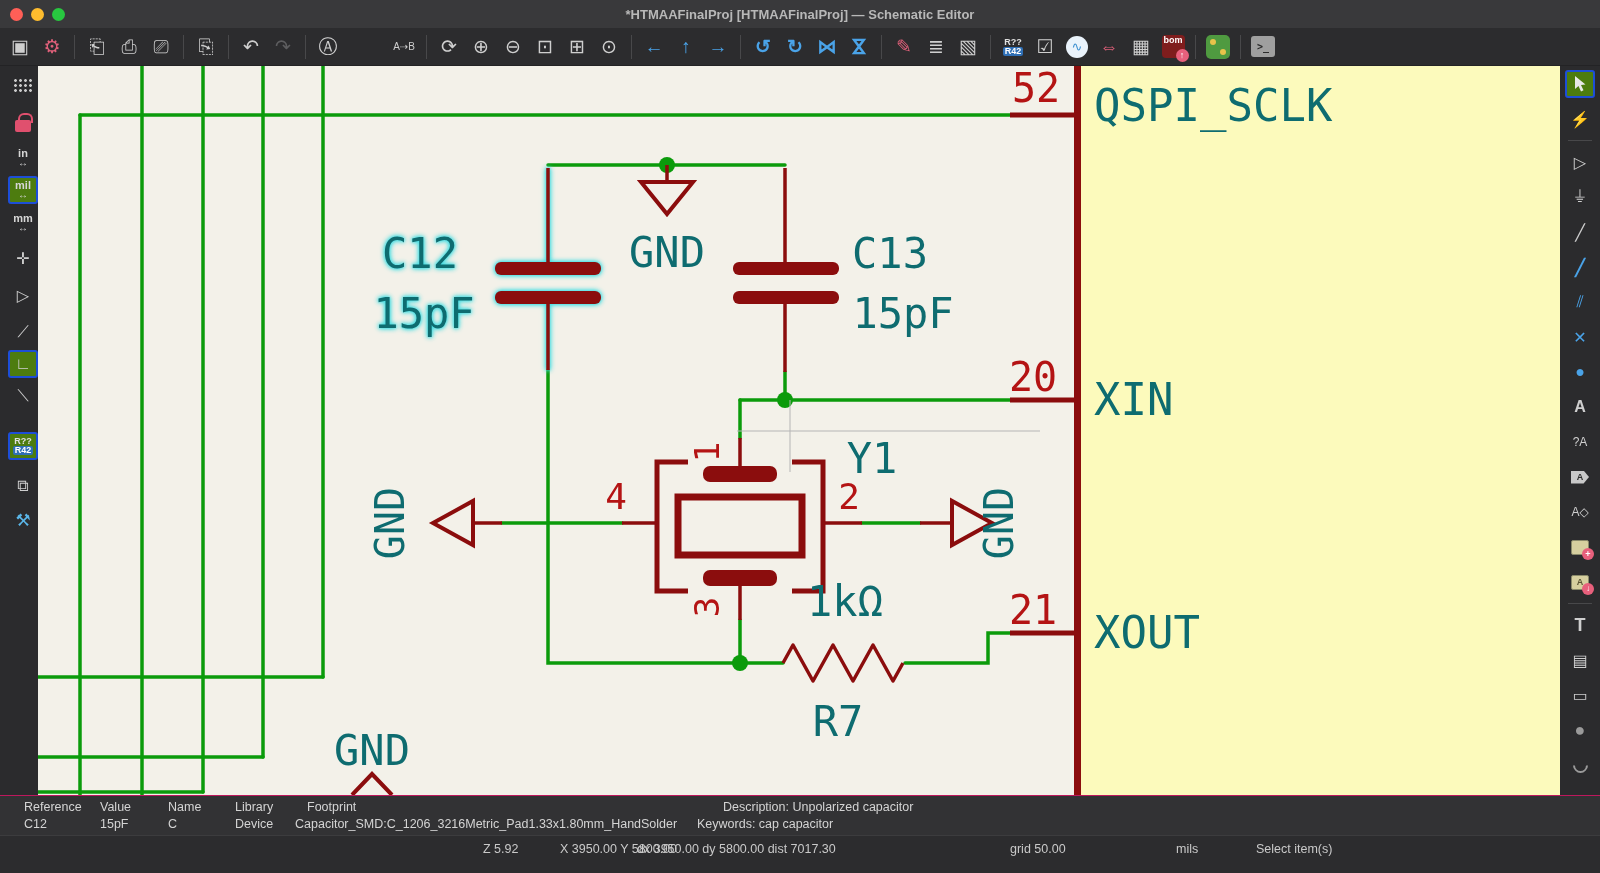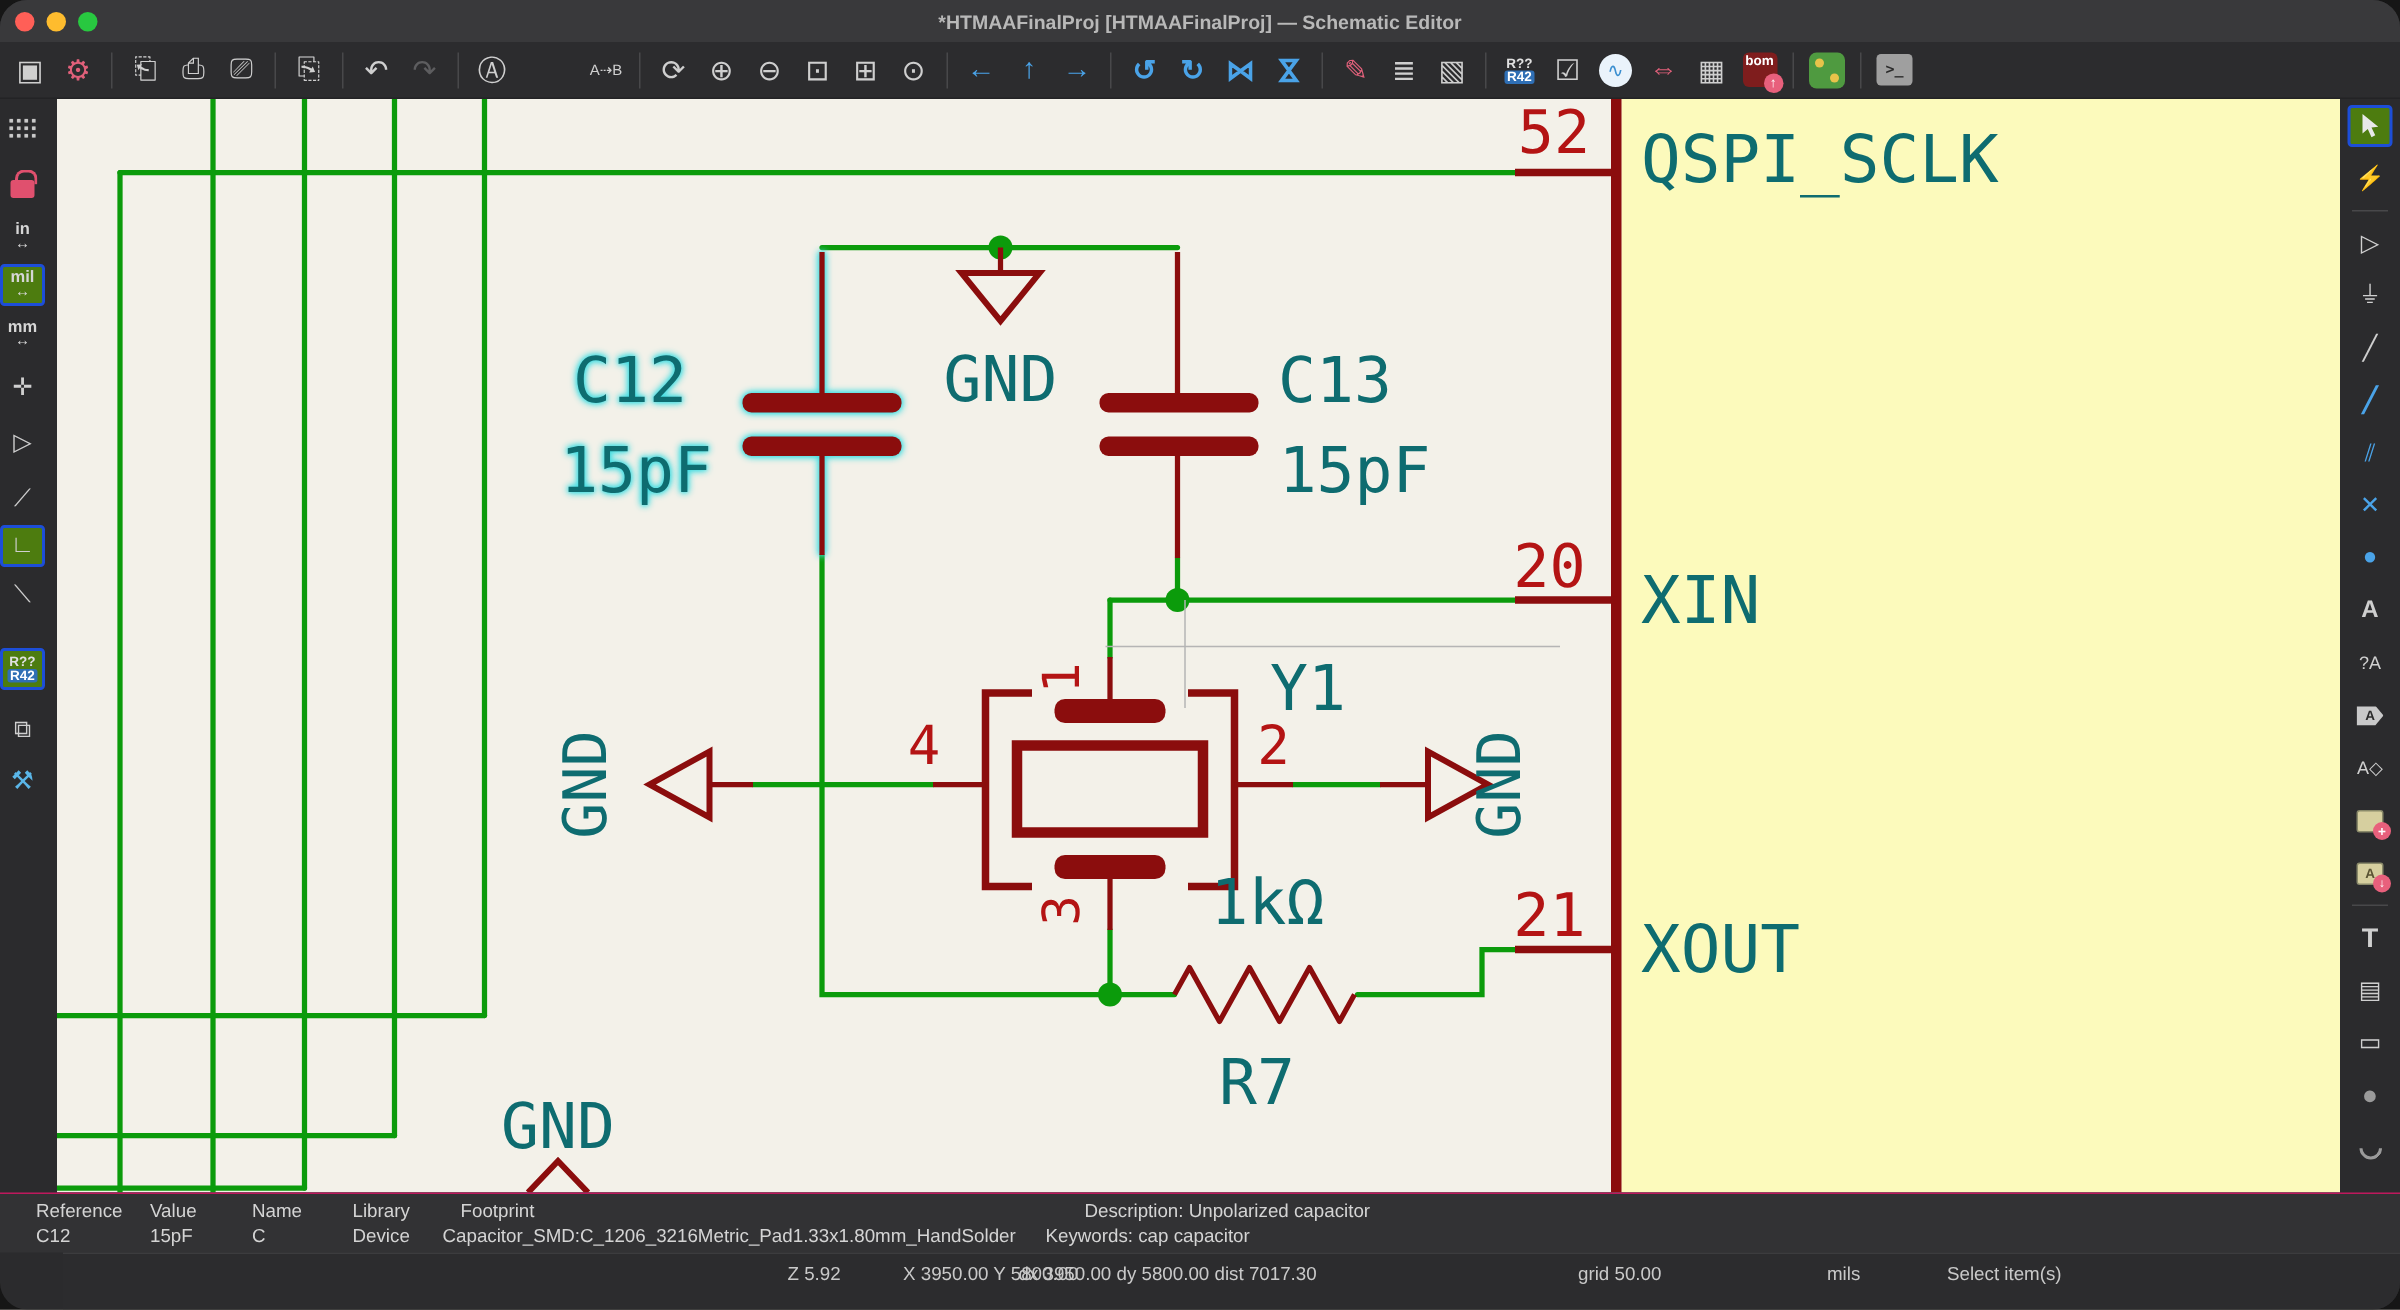--- a/index.html
+++ b/index.html
@@ -1,17 +1,17 @@
 <!DOCTYPE html>
 <html><head>
 <meta charset="utf-8">
 <style>
   * { box-sizing: border-box; margin: 0; padding: 0; }
   html,body { width:1600px; height:873px; background:#161616; font-family:"Liberation Sans",sans-serif; }
-  .window { width:1600px; height:873px; border-radius:18px; overflow:hidden; background:#2b2b2d; display:flex; flex-direction:column; }
+  .window { width:1600px; height:873px; border-radius:0; overflow:hidden; background:#2b2b2d; display:flex; flex-direction:column; }
 
   
   .titlebar { height:28px; background:#39393b; display:flex; align-items:center; position:relative; flex:none; }
   .lights { display:flex; gap:8px; margin-left:10px; }
   .light { width:13px; height:13px; border-radius:50%; }
   .light.red{background:#ff5f57}.light.yellow{background:#febc2e}.light.green{background:#28c840}
   .title { position:absolute; left:0; right:0; text-align:center; color:#b8b8b8; font-size:13px; font-weight:bold; pointer-events:none; }
 
   
   .toolbar-top { height:38px; background:#2c2c2e; display:flex; align-items:center; padding:0 6px; gap:4px; flex:none; border-bottom:1px solid #232325; }
@@ -28,21 +28,21 @@
   .simico { width:22px; height:22px; border-radius:50%; background:#eaf3fb; color:#3b8fd0; font-size:13px; display:flex; align-items:center; justify-content:center; }
   .bomico { position:relative; width:23px; height:23px; background:#7f1d1d; border-radius:4px; color:#fff; font-size:9px; font-weight:bold; display:flex; justify-content:center; }
   .bomico:after { content:"↑"; position:absolute; right:-4px; bottom:-4px; width:13px; height:13px; border-radius:50%; background:#e8607c; color:#fff; font-size:9px; line-height:13px; text-align:center; }
   .pcbico { width:24px; height:24px; background:#4f9a40; border-radius:5px; position:relative; }
   .pcbico:before { content:""; position:absolute; left:4px; top:4px; width:6px; height:6px; border-radius:50%; background:#e8c34a; }
   .pcbico:after { content:""; position:absolute; right:4px; bottom:4px; width:6px; height:6px; border-radius:50%; background:#e8c34a; }
   .conico { width:24px; height:21px; background:#9f9f9f; border-radius:3px; color:#2b2b2b; font-family:"DejaVu Sans Mono",monospace; font-weight:bold; font-size:10px; display:flex; align-items:center; justify-content:center; }
 
   
   .main { flex:1; display:flex; min-height:0; }
-  .toolbar-left { width:38px; background:#2b2b2d; display:flex; flex-direction:column; align-items:flex-start; flex:none; }
+  .toolbar-left { width:38px; background:#2b2b2d; display:flex; flex-direction:column; align-items:flex-end; flex:none; }
   .toolbar-right { width:40px; background:#2b2b2d; display:flex; flex-direction:column; align-items:center; flex:none; padding-top:4px; gap:7px; }
   .lt, .rt { width:30px; height:28px; display:flex; align-items:center; justify-content:center; color:#cfcfcf; font-size:16px; border:1px solid transparent; border-radius:3px; flex:none; }
   .sel { background:#4d7c0f; border:2px solid #1d4ed8; }
   .hsep { width:24px; height:1px; background:#48484a; flex:none; }
   .units { display:flex; flex-direction:column; align-items:center; line-height:10px; font-size:11px; font-weight:bold; color:#d6d6d6; }
   .units .arr { font-size:10px; }
   .gridico { width:20px; height:16px; background-image:radial-gradient(#c9c9c9 1.3px, transparent 1.5px); background-size:5px 5px; }
   .lockico { width:16px; height:12px; background:#e0506e; border-radius:2px; position:relative; margin-top:7px; }
   .lockico:before { content:""; position:absolute; top:-7px; left:2.5px; width:11px; height:8px; border:2.5px solid #e0506e; border-bottom:none; border-radius:6px 6px 0 0; }
   .toolsico { color:#5ab6e8; font-size:17px; }
@@ -56,21 +56,21 @@
   .canvas { flex:1; position:relative; background:#f3f1e9; min-width:0; }
   .canvas svg { position:absolute; left:0; top:0; }
   text.st { font-family:"DejaVu Sans Mono",monospace; fill:#0e6c70; }
   text.pr { font-family:"DejaVu Sans Mono",monospace; fill:#b41414; }
   .selglow { filter:drop-shadow(0 0 2.5px #43dde2) drop-shadow(0 0 1.5px #43dde2); }
 
   
   .infobar { height:40px; background:#323234; position:relative; flex:none; font-size:12.5px; color:#d4d4d4; border-top:1px solid #be185d; }
   .infobar span { position:absolute; white-space:nowrap; }
   .row1 { top:4px; } .row2 { top:21px; }
-  .bottombar { height:38px; background:#2c2c2e; position:relative; flex:none; font-size:12.5px; color:#c9c9c9; border-top:1px solid #3c3c3e;margin-left:42px; }
+  .bottombar { height:38px; background:#2c2c2e; position:relative; flex:none; font-size:12.5px; color:#c9c9c9; border-top:1px solid #3c3c3e; }
   .bottombar span { position:absolute; top:6px; white-space:nowrap; }
 </style>
 </head>
 <body>
 
 <div class="window">
 
   <div class="titlebar">
     <div class="lights">
       <div class="light red"></div>

